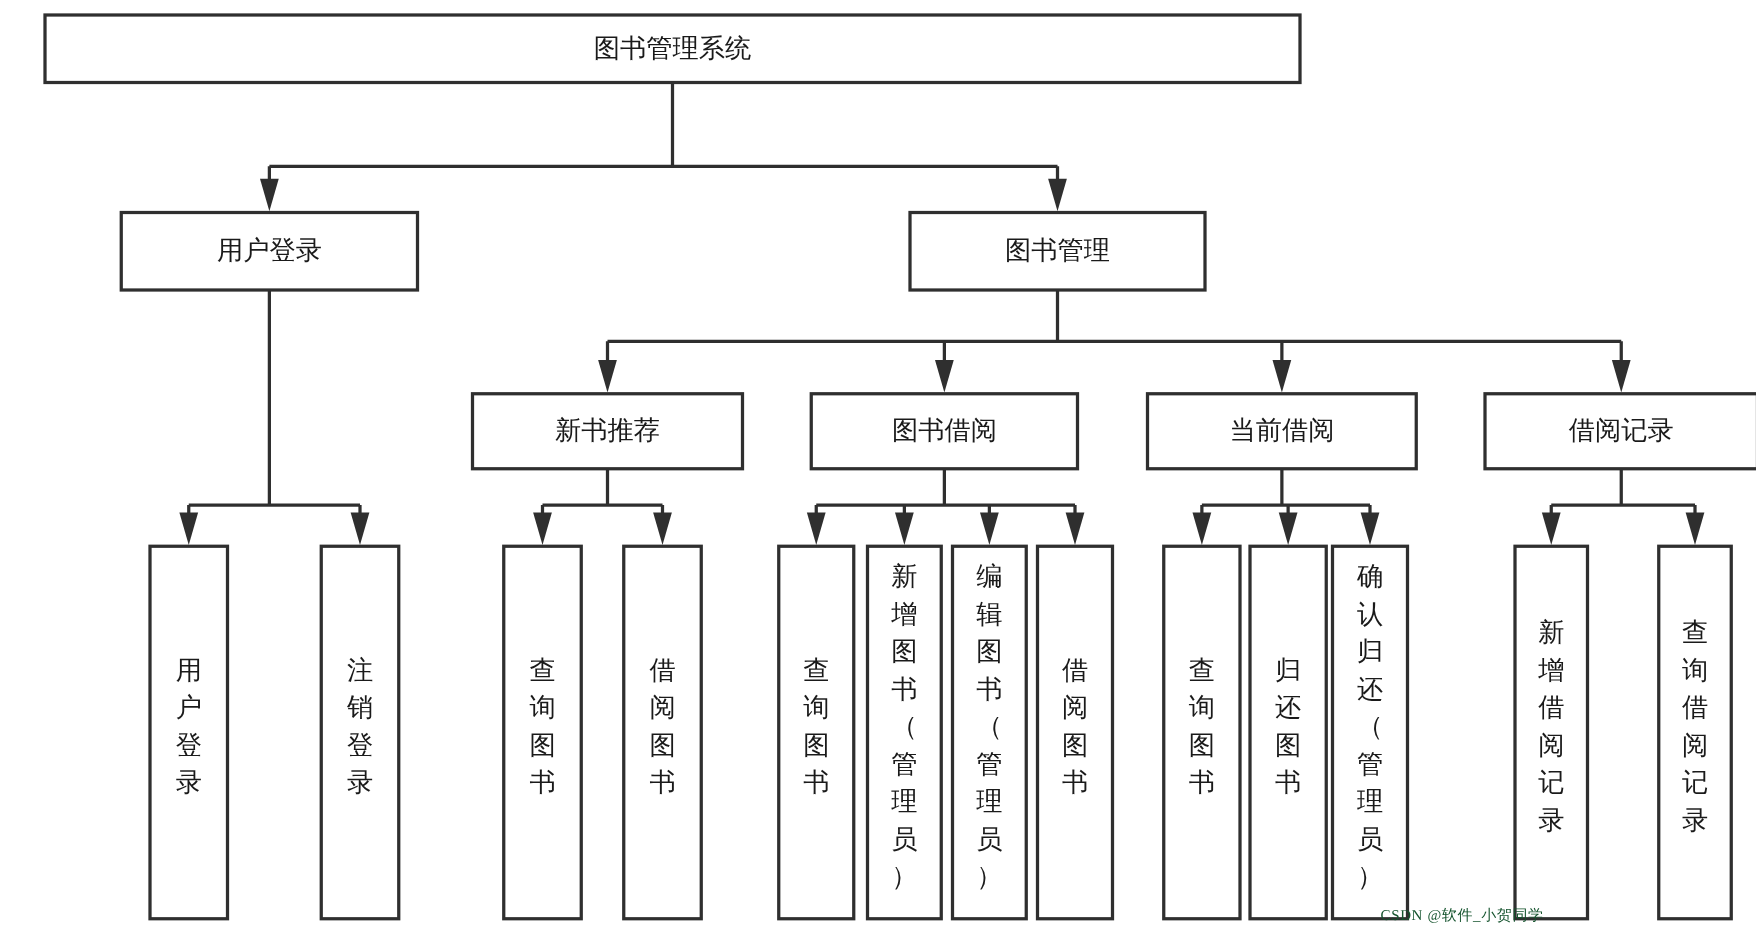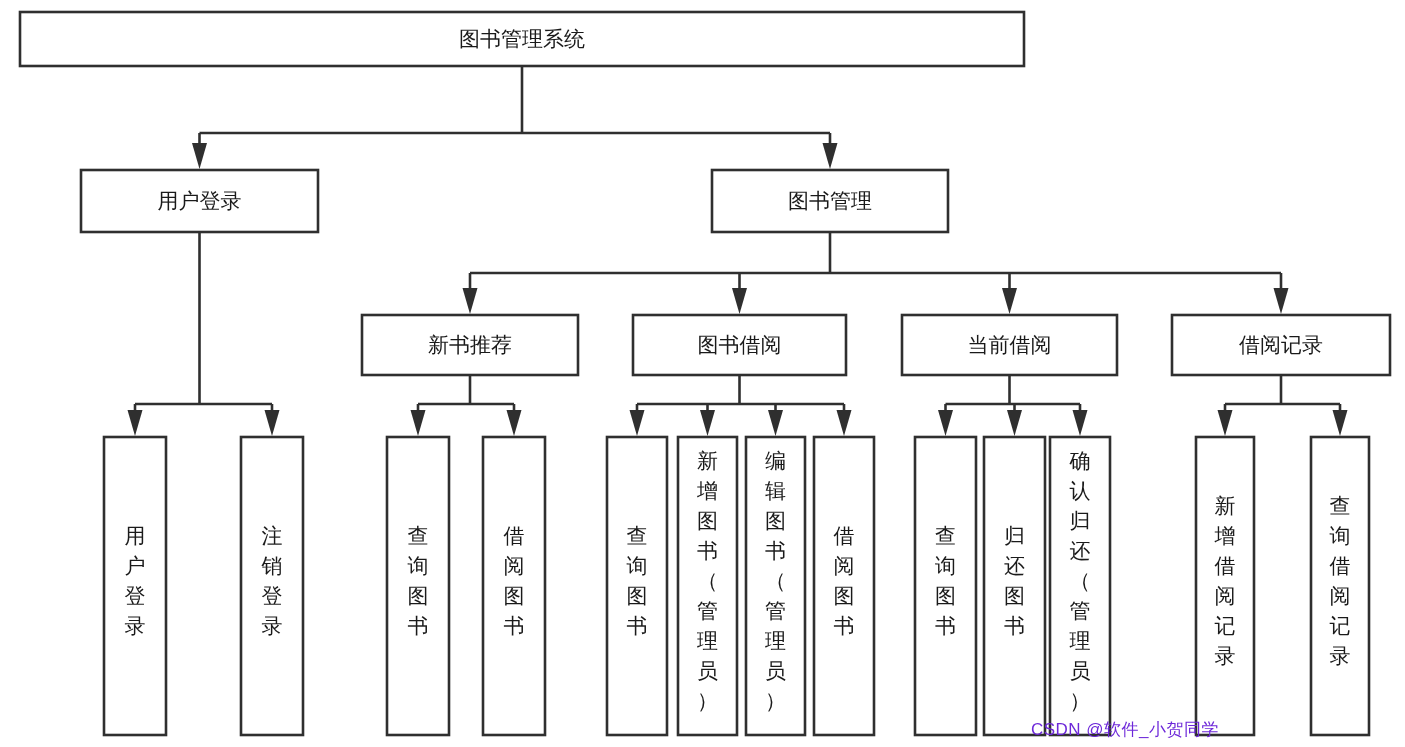--- a/index.html
+++ b/index.html
@@ -11,20 +11,21 @@
     width: 1405px;
     height: 747px;
     font-family: "Liberation Sans", "DejaVu Sans", sans-serif;
     overflow: hidden;
     position: relative;
   }
   #diagram-root {
     position: relative;
     width: 1227px;
     height: 747px;
+    margin-left: 16px;
   }
   svg#flowchart {
     position: absolute;
     top: 0;
     left: 0;
     width: 1405px;
     height: 747px;
     display: block;
   }
   .node-box {
@@ -52,23 +53,23 @@
   .node-label-vertical {
     fill: #1a1a1a;
     font-family: "Liberation Sans", "DejaVu Sans", sans-serif;
     font-size: 21px;
     text-anchor: middle;
   }
   .watermark {
     position: absolute;
     right: 8px;
     bottom: 6px;
-    color: #6d28d9;
-    font-size: 17px;
-    font-family: Liberation Sans, sans-serif;
+    color: #14532d;
+    font-size: 12px;
+    font-family: Liberation Serif, serif;
     letter-spacing: 0.5px;
     white-space: nowrap;
     user-select: none;
   }
 </style>
 </head>
 <body>
 
 <div id="diagram-root">
   <svg id="flowchart" viewBox="0 0 1405 747" xmlns="http://www.w3.org/2000/svg">

